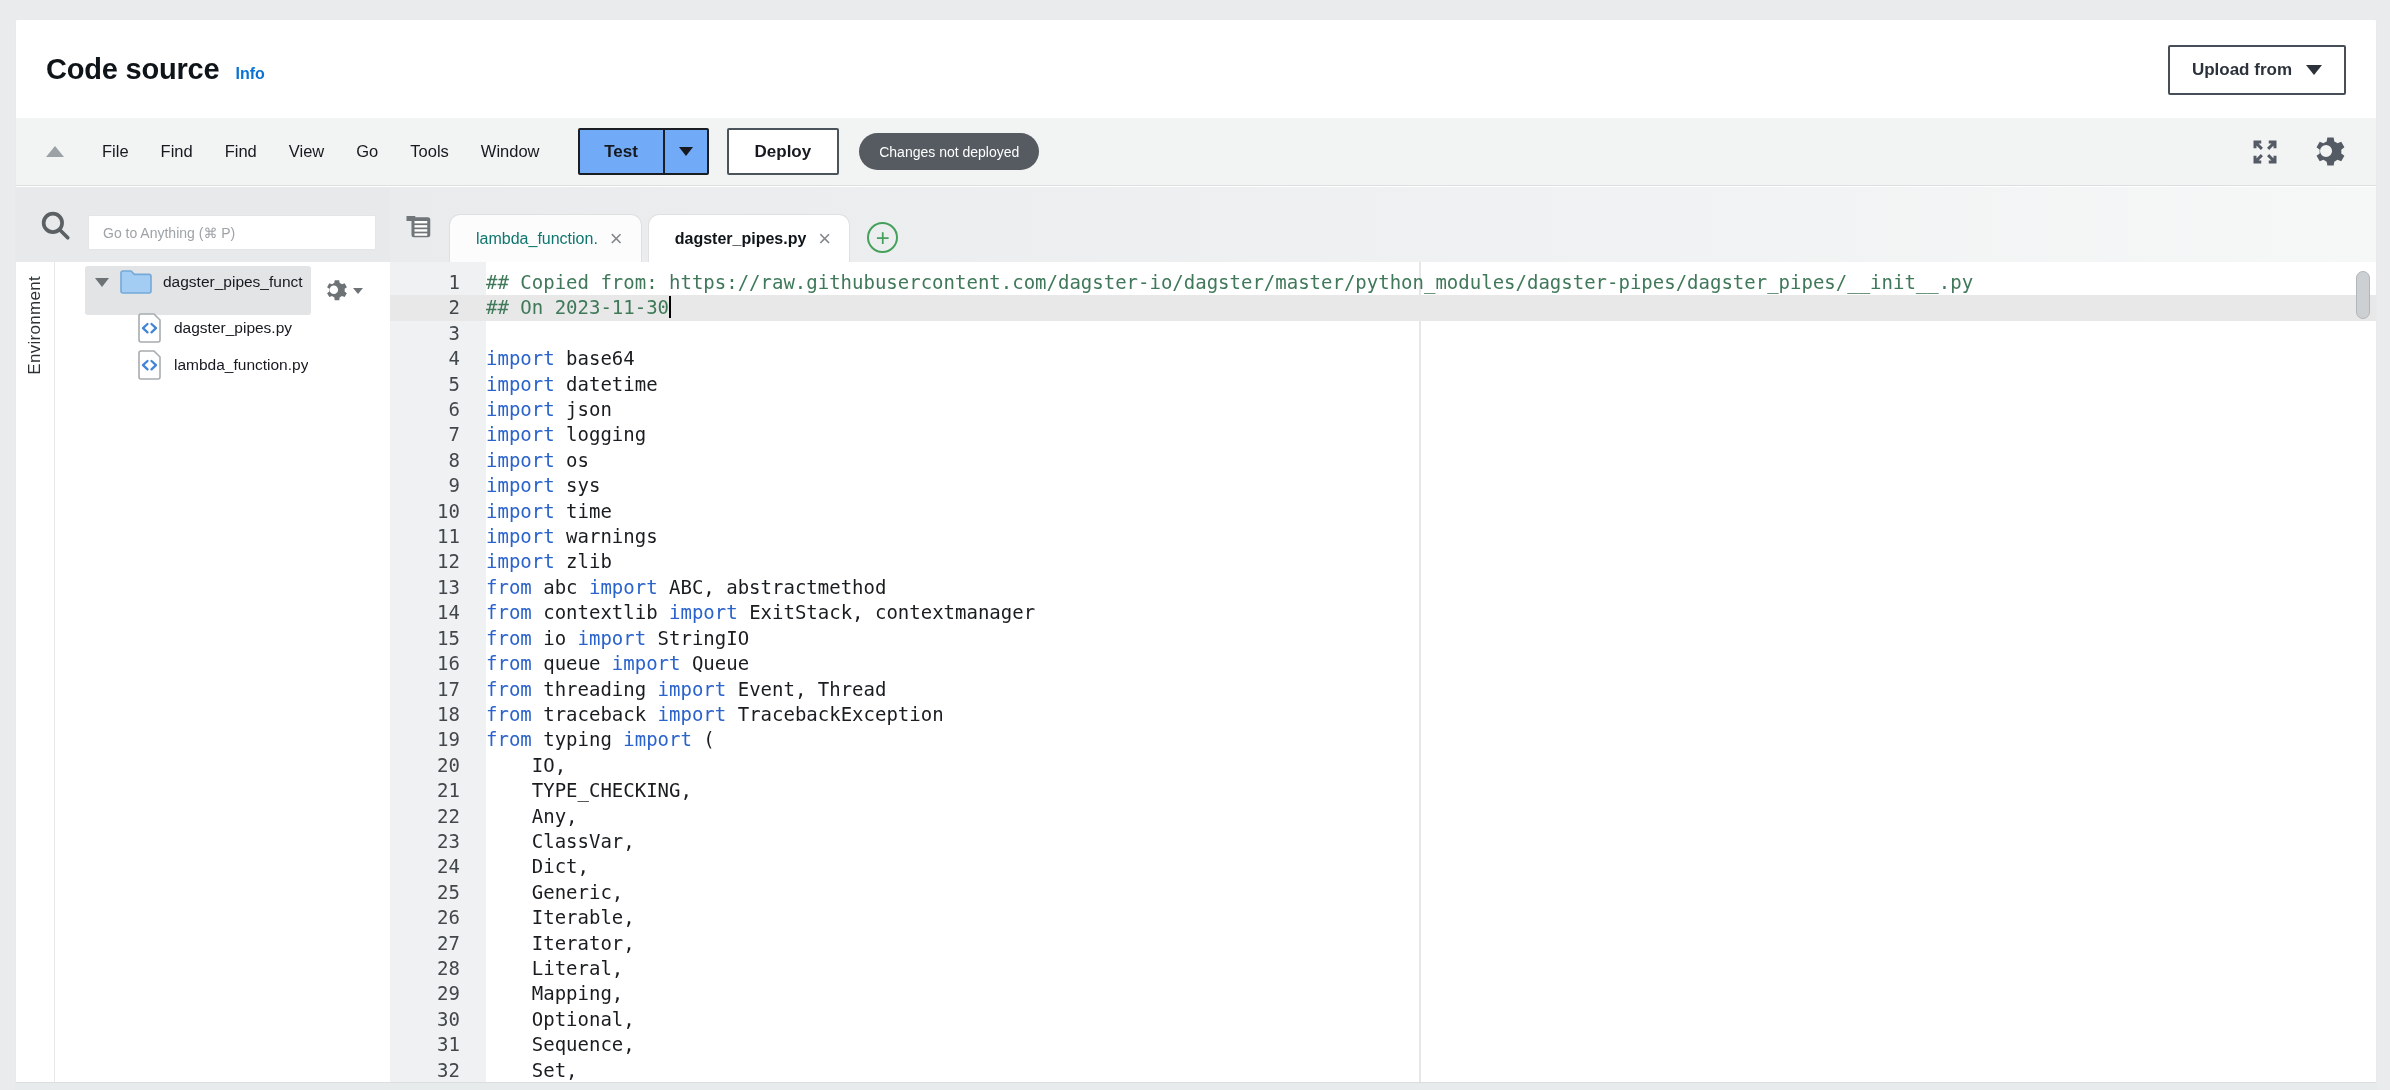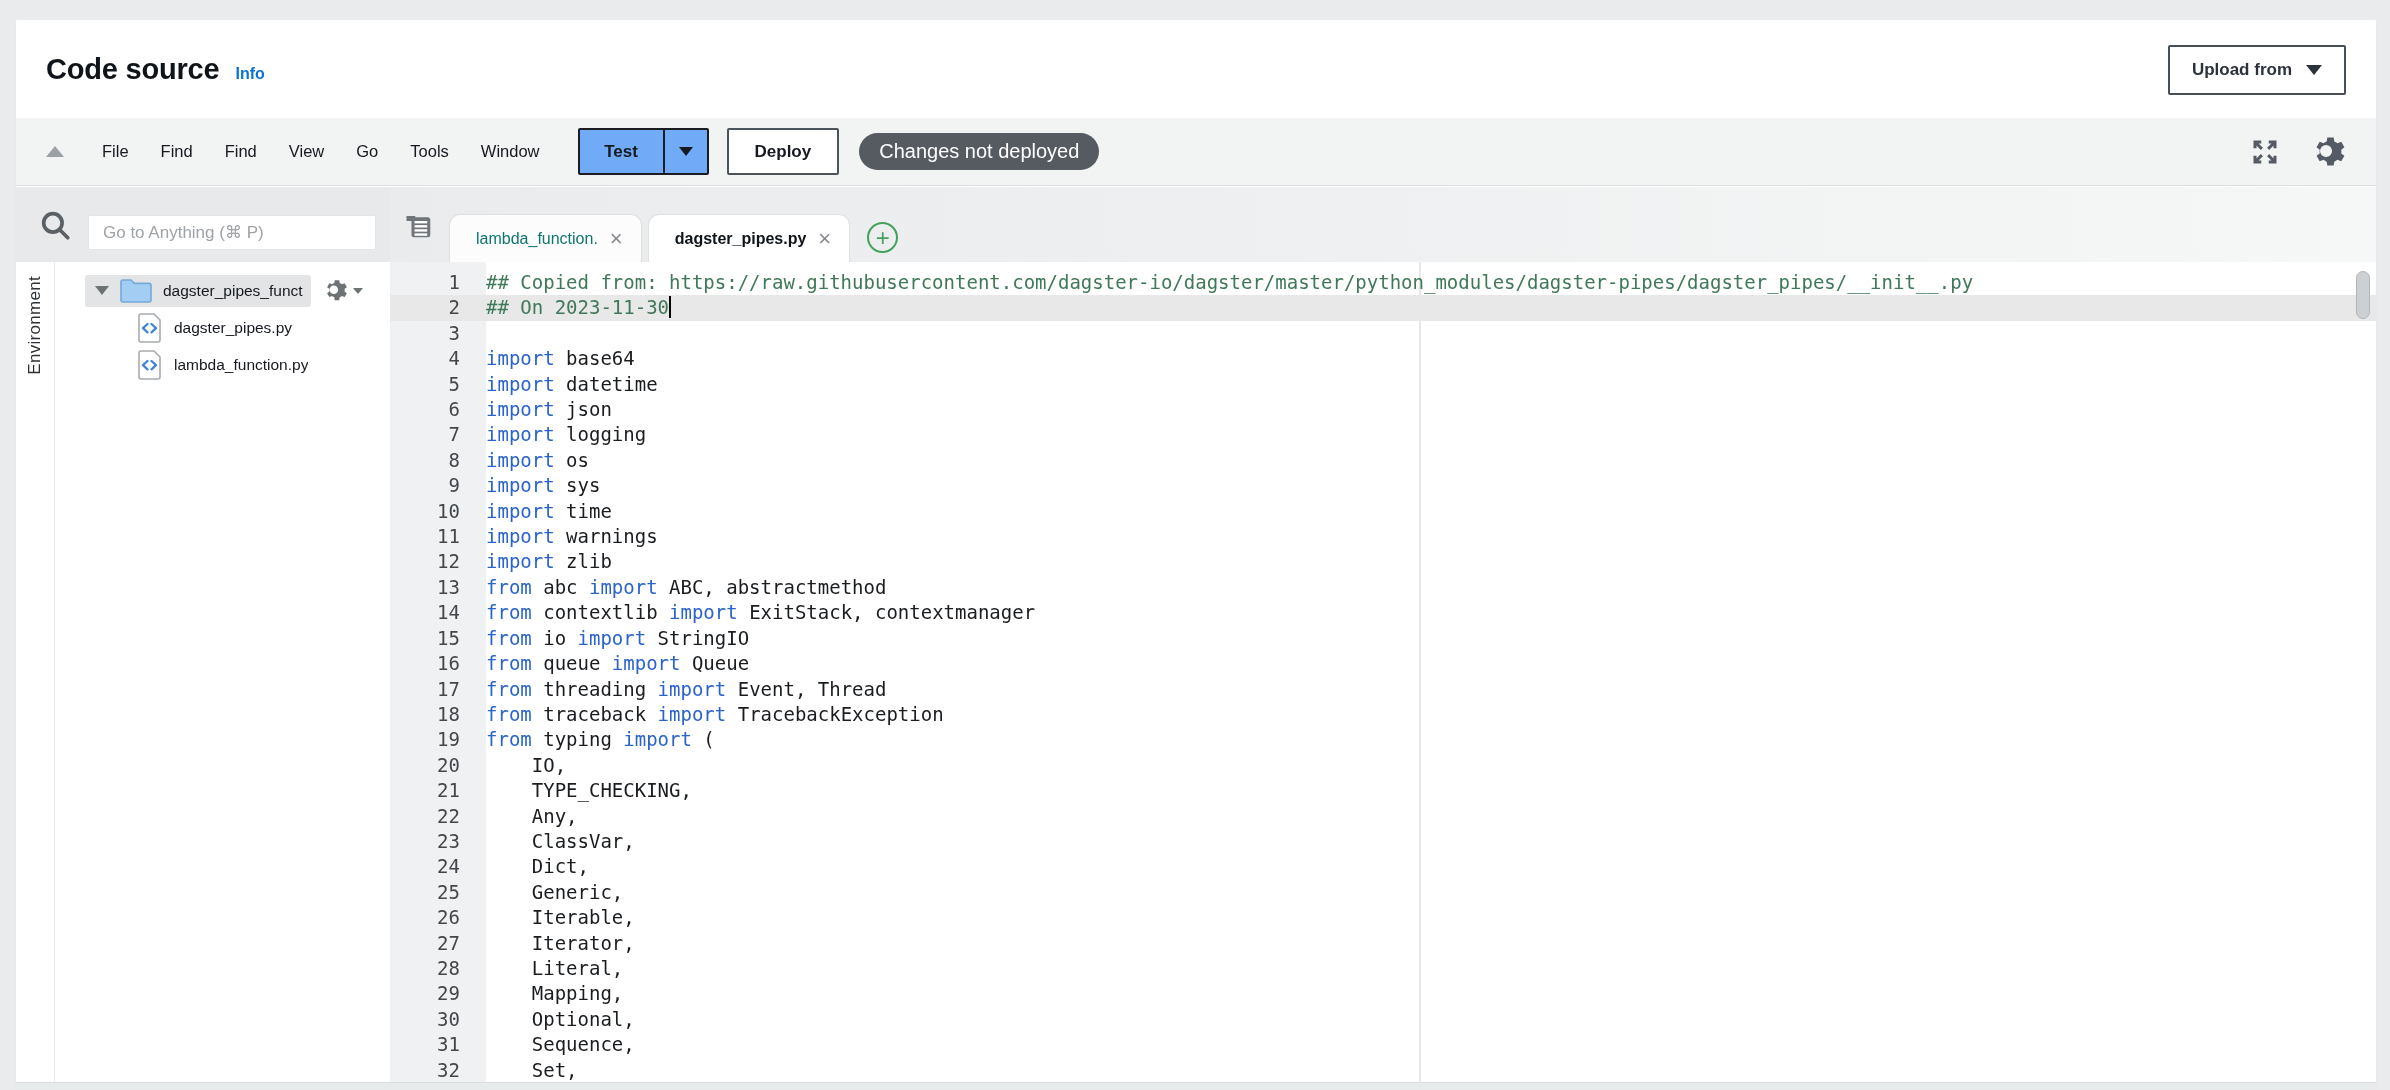--- a/index.html
+++ b/index.html
@@ -41,33 +41,33 @@
   .btn-test-main { background:#71aaf6; border:2px solid #1a1e22; border-right:1px solid #1a1e22;
                    width:86px; height:47px; border-radius:2px 0 0 2px;
                    display:flex; align-items:center; justify-content:center; font-size:17px; font-weight:bold; color:#16191f;}
   .btn-test-arrow { background:#71aaf6; border:2px solid #1a1e22; border-left:1px solid #1a1e22; width:45px; height:47px;
                    border-radius:0 2px 2px 0; display:flex; align-items:center; justify-content:center; }
   .btn-test-arrow .tri-down { border-left-width:7px; border-right-width:7px; border-top:9px solid #16191f; }
   .btn-deploy { margin-left:18px; height:47px; padding:0 26px; background:#fff;
                 border:2px solid #4b535b; border-radius:2px; display:flex; align-items:center;
                 font-size:17px; font-weight:bold; color:#16191f; cursor:pointer; }
   .badge { margin-left:20px; height:37px; padding:0 20px; background:#555b61; border-radius:19px;
-           display:flex; align-items:center; color:#fff; font-size:20px; }
+           display:flex; align-items:center; color:#fff; font-size:14px; }
   .menubar-right { margin-left:auto; display:flex; align-items:center; gap:28px; padding-right:8px; }
   .iconbtn { cursor:pointer; display:flex; align-items:center; }
 
   
   .toolbar { position:absolute; left:0; top:167px; right:0; height:75px; display:flex; }
   .toolbar-left { width:374px; height:100%; background:#e8e9ea; display:flex; align-items:center; flex:none; }
   .toolbar-right { flex:1; height:100%; background:linear-gradient(90deg,#e9ebed 0%,#eceeef 30%,#f6f7f7 100%);
                    display:flex; align-items:flex-end; position:relative; }
   .searchwrap { display:flex; align-items:center; width:100%; }
   .search-icon { margin:0 16px 0 22px; flex:none; }
   .search-input { width:288px; height:35px; border:1px solid #e3e5e6; background:#fff; border-radius:1px;
-                  font-size:17px; color:#000000; padding:0 14px; outline:none;
+                  font-size:14px; color:#000000; padding:0 14px; outline:none;
                   font-family:"Liberation Sans", sans-serif;margin-top:16px; }
   .search-input::placeholder { color:#9ea3a7; }
   .tablist-icon { position:absolute; left:14px; top:24px; cursor:pointer; }
   .tabs { display:flex; align-items:flex-end; margin-left:60px; height:100%; }
   .tab { height:47px; background:#fcfcfd; border-radius:10px 10px 0 0; margin-right:8px;
          display:flex; align-items:center; padding:0 18px 0 26px; box-shadow:0 0 0 1px rgba(0,0,0,0.05);
          cursor:pointer; position:relative; }
   .tab.active { background:#ffffff; }
   .tab-label { font-size:16px; color:#0f766e; white-space:nowrap; max-width:170px; overflow:hidden; }
   .tab.active .tab-label { font-weight:bold; color:#0f1419; }
@@ -78,21 +78,21 @@
 
   
   .content { position:absolute; left:0; top:242px; right:0; bottom:8px; display:flex; }
   .envstrip { width:39px; flex:none; background:#fff; border-right:1px solid #e6e8e9; position:relative; }
   .env-label { position:absolute; top:14px; left:50%; transform:translateX(-50%);
                writing-mode:vertical-rl; transform:translateX(-50%) rotate(180deg);
                font-size:17px; color:#2d3135; letter-spacing:0.3px; }
   .tree { width:335px; flex:none; background:#fff; padding-top:10px; }
   .tree-row { height:37px; display:flex; align-items:center; cursor:pointer; }
   .tree-pill { display:flex; align-items:center; margin-left:30px; background:#e2e4e6; border-radius:3px;
-               padding:3px 8px 3px 10px; max-width:236px; overflow:hidden; }
+               padding:3px 8px 20px 10px; max-width:236px; overflow:hidden; }
   .tree-pill .disc { width:0; height:0; border-left:7px solid transparent; border-right:7px solid transparent;
                      border-top:9px solid #6d7275; margin-right:10px; flex:none; }
   .tree-label { font-size:15.5px; color:#16191f; white-space:nowrap; overflow:hidden; }
   .tree-gear { display:flex; align-items:center; margin-left:10px; cursor:pointer; }
   .tree-gear .mini-tri { width:0; height:0; border-left:5px solid transparent; border-right:5px solid transparent;
                           border-top:6px solid #6d7275; margin-left:5px; }
   .tree-row.file { padding-left:82px; }
   .tree-row.file .tree-label { margin-left:12px; }
   .ficon { flex:none; }
 

